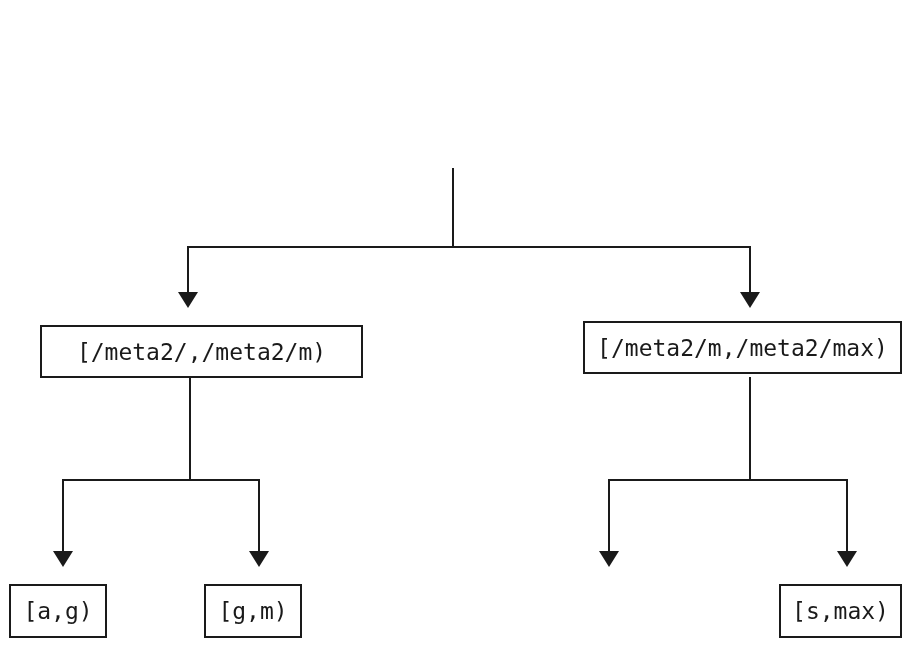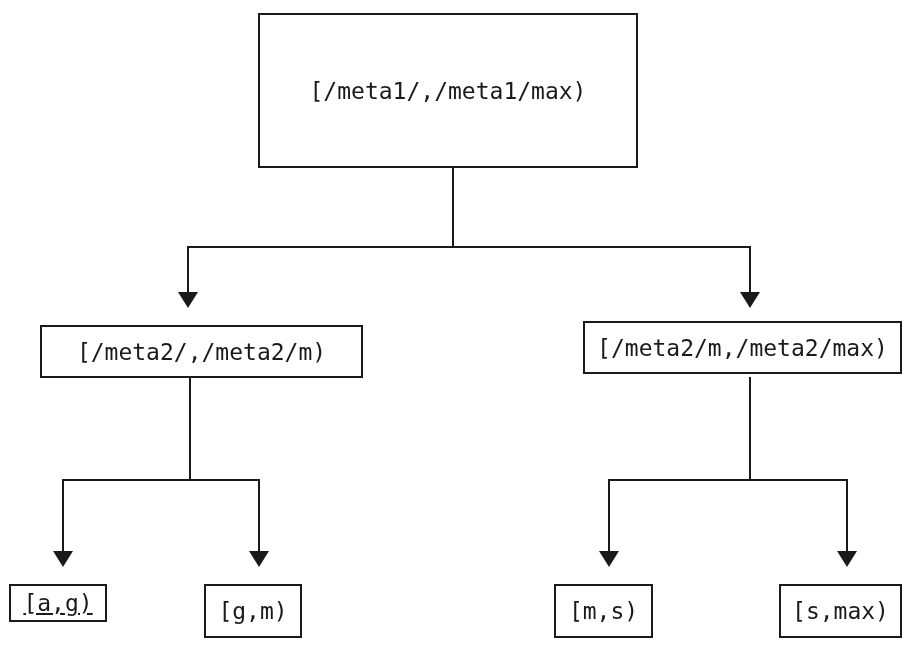--- a/index.html
+++ b/index.html
@@ -24,21 +24,21 @@
     display: flex;
     align-items: center;
     justify-content: center;
     font-size: 23px;
     letter-spacing: 0;
     white-space: nowrap;
   }
   .node-root   { left: 258px; top: 13px;  width: 380px; height: 155px; }
   .node-m2l    { left: 40px;  top: 325px; width: 323px; height: 53px; }
   .node-m2r    { left: 583px; top: 321px; width: 319px; height: 53px; }
-  .node-ag     { left: 9px;   top: 584px; width: 98px;  height: 38px; text-decoration: underline; }
+  .node-ag     { left: 9px;   top: 584px; width: 98px;  height: 54px; }
   .node-gm     { left: 204px; top: 584px; width: 98px;  height: 54px; }
   .node-ms     { left: 554px; top: 584px; width: 99px;  height: 54px; }
   .node-smax   { left: 779px; top: 584px; width: 123px; height: 54px; text-align: center; }
 
   .line {
     position: absolute;
     background: #1a1a1a;
   }
   
   .l1-vstub   { left: 452px; top: 168px; width: 2px;   height: 79px; }
@@ -71,43 +71,37 @@
   .ar-l2-1  { left: 53px;  top: 551px; }
   .ar-l2-2  { left: 249px; top: 551px; }
   .ar-l2-3  { left: 599px; top: 551px; }
   .ar-l2-4  { left: 837px; top: 551px; }
 </style>
 </head>
 <body>
 
 <div class="canvas">
 
-  <div class="node node-root">
-    <span>[/meta1/,/meta1/max)</span>
-  </div>
 
   <div class="node node-m2l">
     <span>[/meta2/,/meta2/m)</span>
   </div>
 
   <div class="node node-m2r">
     <span>[/meta2/m,/meta2/max)</span>
   </div>
 
   <div class="node node-ag">
     <span>[a,g)</span>
   </div>
 
   <div class="node node-gm">
     <span>[g,m)</span>
   </div>
 
-  <div class="node node-ms">
-    <span>[m,s)</span>
-  </div>
 
   <div class="node node-smax">
     <span>[s,max)</span>
   </div>
 
   <div class="line l1-vstub"></div>
   <div class="line l1-hbar"></div>
   <div class="line l1-drop-l"></div>
   <div class="line l1-drop-r"></div>
   <div class="arrow-down ar-l1-l"></div>

